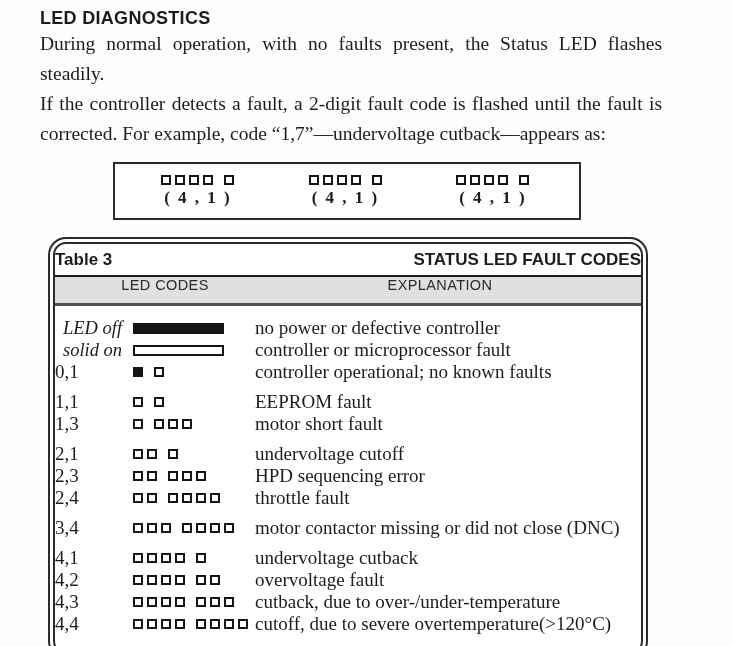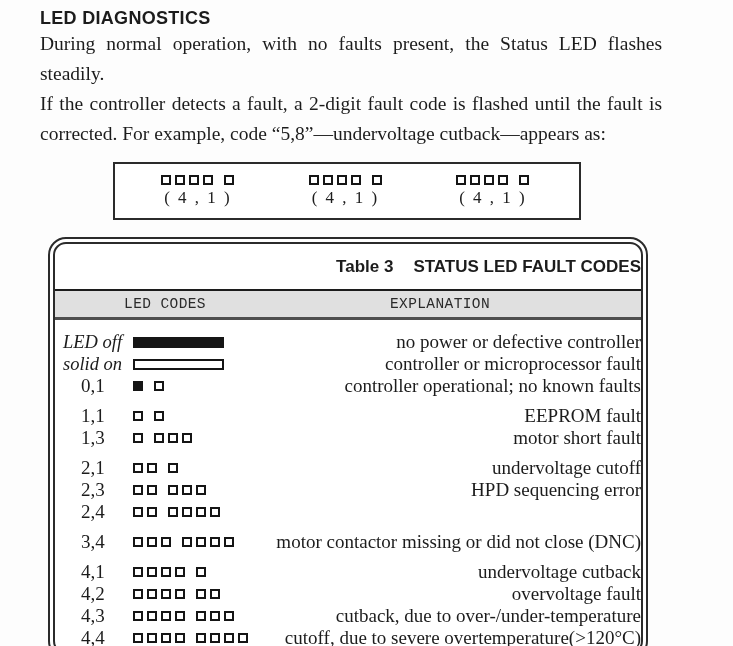--- a/index.html
+++ b/index.html
@@ -16,79 +16,79 @@
   .para { width:622px; font-size:19.5px; line-height:30px; }
   .para-line.just { text-align:justify; text-align-last:justify; }
 
   
   .example-box {
     margin:13px 0 0 73px; width:468px; height:58px;
     border:2px solid #2b2b2b; background:#fff;
     display:flex; align-items:center; justify-content:space-between;
     padding:0 50px 0 46px;
   }
-  .flash-group { display:flex; flex-direction:column; align-items:center; gap:3px; }
+  .flash-group { display:flex; flex-direction:column; align-items:center; gap:3px;font-weight:bold; }
   .flash-row { display:flex; align-items:center; }
   .sq {
     width:10px; height:10px; flex:none;
     border:2px solid #151515; background:#fff;
   }
   .sq.filled { background:#151515; }
   .sq-gap { margin-left:4px; }
   .grp-gap { margin-left:11px; }
   .flash-caption { font-size:17px; letter-spacing:1px; word-spacing:2px; }
 
   
   .fault-table {
     margin:17px 0 0 8px; width:600px; height:422px;
     border:2px solid #2b2b2b; border-radius:18px; padding:3px; background:#fff;
   }
   .fault-table-inner {
     border:2px solid #2b2b2b; border-radius:13px;
     height:100%; overflow:hidden; display:flex; flex-direction:column; background:#fff;
   }
   .table-title-band {
-    flex:none; height:47px;
-    display:flex; align-items:center; justify-content:flex-end; gap:20px;
+    flex:none; height:33px;
+    display:flex; align-items:center; justify-content:space-between; gap:20px;
     border-bottom:2px solid #1c1c1c;
     font-family:"Liberation Sans", sans-serif; font-weight:bold; font-size:17px;
   }
   .col-header-band {
     flex:none; height:29px; background:#e0e0e0;
     border-bottom:3px solid #4f4f4f;
-    display:flex; align-items:center;
-    font-family:Liberation Mono, monospace; font-size:14.5px;
+    display:flex; align-items:flex-start;
+    font-family:Liberation Sans, sans-serif; font-size:14.5px;
     color:#2a2a2a; letter-spacing:.4px;
   }
   .col-led { width:220px; text-align:center; }
   .col-exp { flex:1; text-align:center; padding-right:36px; }
 
   .rows-area { padding-top:11px; }
   .t-group { margin-bottom:8px; }
   .t-row { height:22px; display:flex; align-items:center; font-size:19px; }
-  .cell-code { width:78px; flex:none; padding-left:26px; }
+  .cell-code { width:78px; flex:none; }
   .cell-code.lbl { padding-left:8px; font-style:italic; font-size:18.5px; }
   .cell-led { width:122px; flex:none; display:flex; align-items:center; }
-  .cell-exp { flex:1; white-space:nowrap;text-align:right; }
+  .cell-exp { flex:1; white-space:nowrap; }
 
   .bar { width:91px; height:11px; flex:none; }
   .bar.solid { background:#151515; }
   .bar.hollow { border:2px solid #151515; background:#fff; }
 </style>
 </head>
 <body>
 
 <div class="page">
 
   <div class="doc-title">LED DIAGNOSTICS</div>
 
   <div class="para">
     <div class="para-line just">During normal operation, with no faults present, the Status LED flashes steadily.</div>
     <div class="para-line just">If the controller detects a fault, a 2-digit fault code is flashed until the fault is</div>
-    <div class="para-line">corrected. For example, code “5,8”—undervoltage cutback—appears as:</div>
+    <div class="para-line">corrected. For example, code “1,7”—undervoltage cutback—appears as:</div>
   </div>
 
   <div class="example-box" id="example-box">
       <div class="flash-group">
         <span class="flash-row">
           <span class="sq"></span>
           <span class="sq sq-gap"></span>
           <span class="sq sq-gap"></span>
           <span class="sq sq-gap"></span>
           <span class="sq grp-gap"></span>
@@ -208,20 +208,21 @@
               <div class="cell-led">
                 <span class="flash-row">
                   <span class="sq"></span>
                   <span class="sq sq-gap"></span>
                   <span class="sq grp-gap"></span>
                   <span class="sq sq-gap"></span>
                   <span class="sq sq-gap"></span>
                   <span class="sq sq-gap"></span>
                 </span>
               </div>
+              <div class="cell-exp">throttle fault</div>
             </div>
           </div>
           <div class="t-group">
             <div class="t-row">
               <div class="cell-code">3,4</div>
               <div class="cell-led">
                 <span class="flash-row">
                   <span class="sq"></span>
                   <span class="sq sq-gap"></span>
                   <span class="sq sq-gap"></span>

